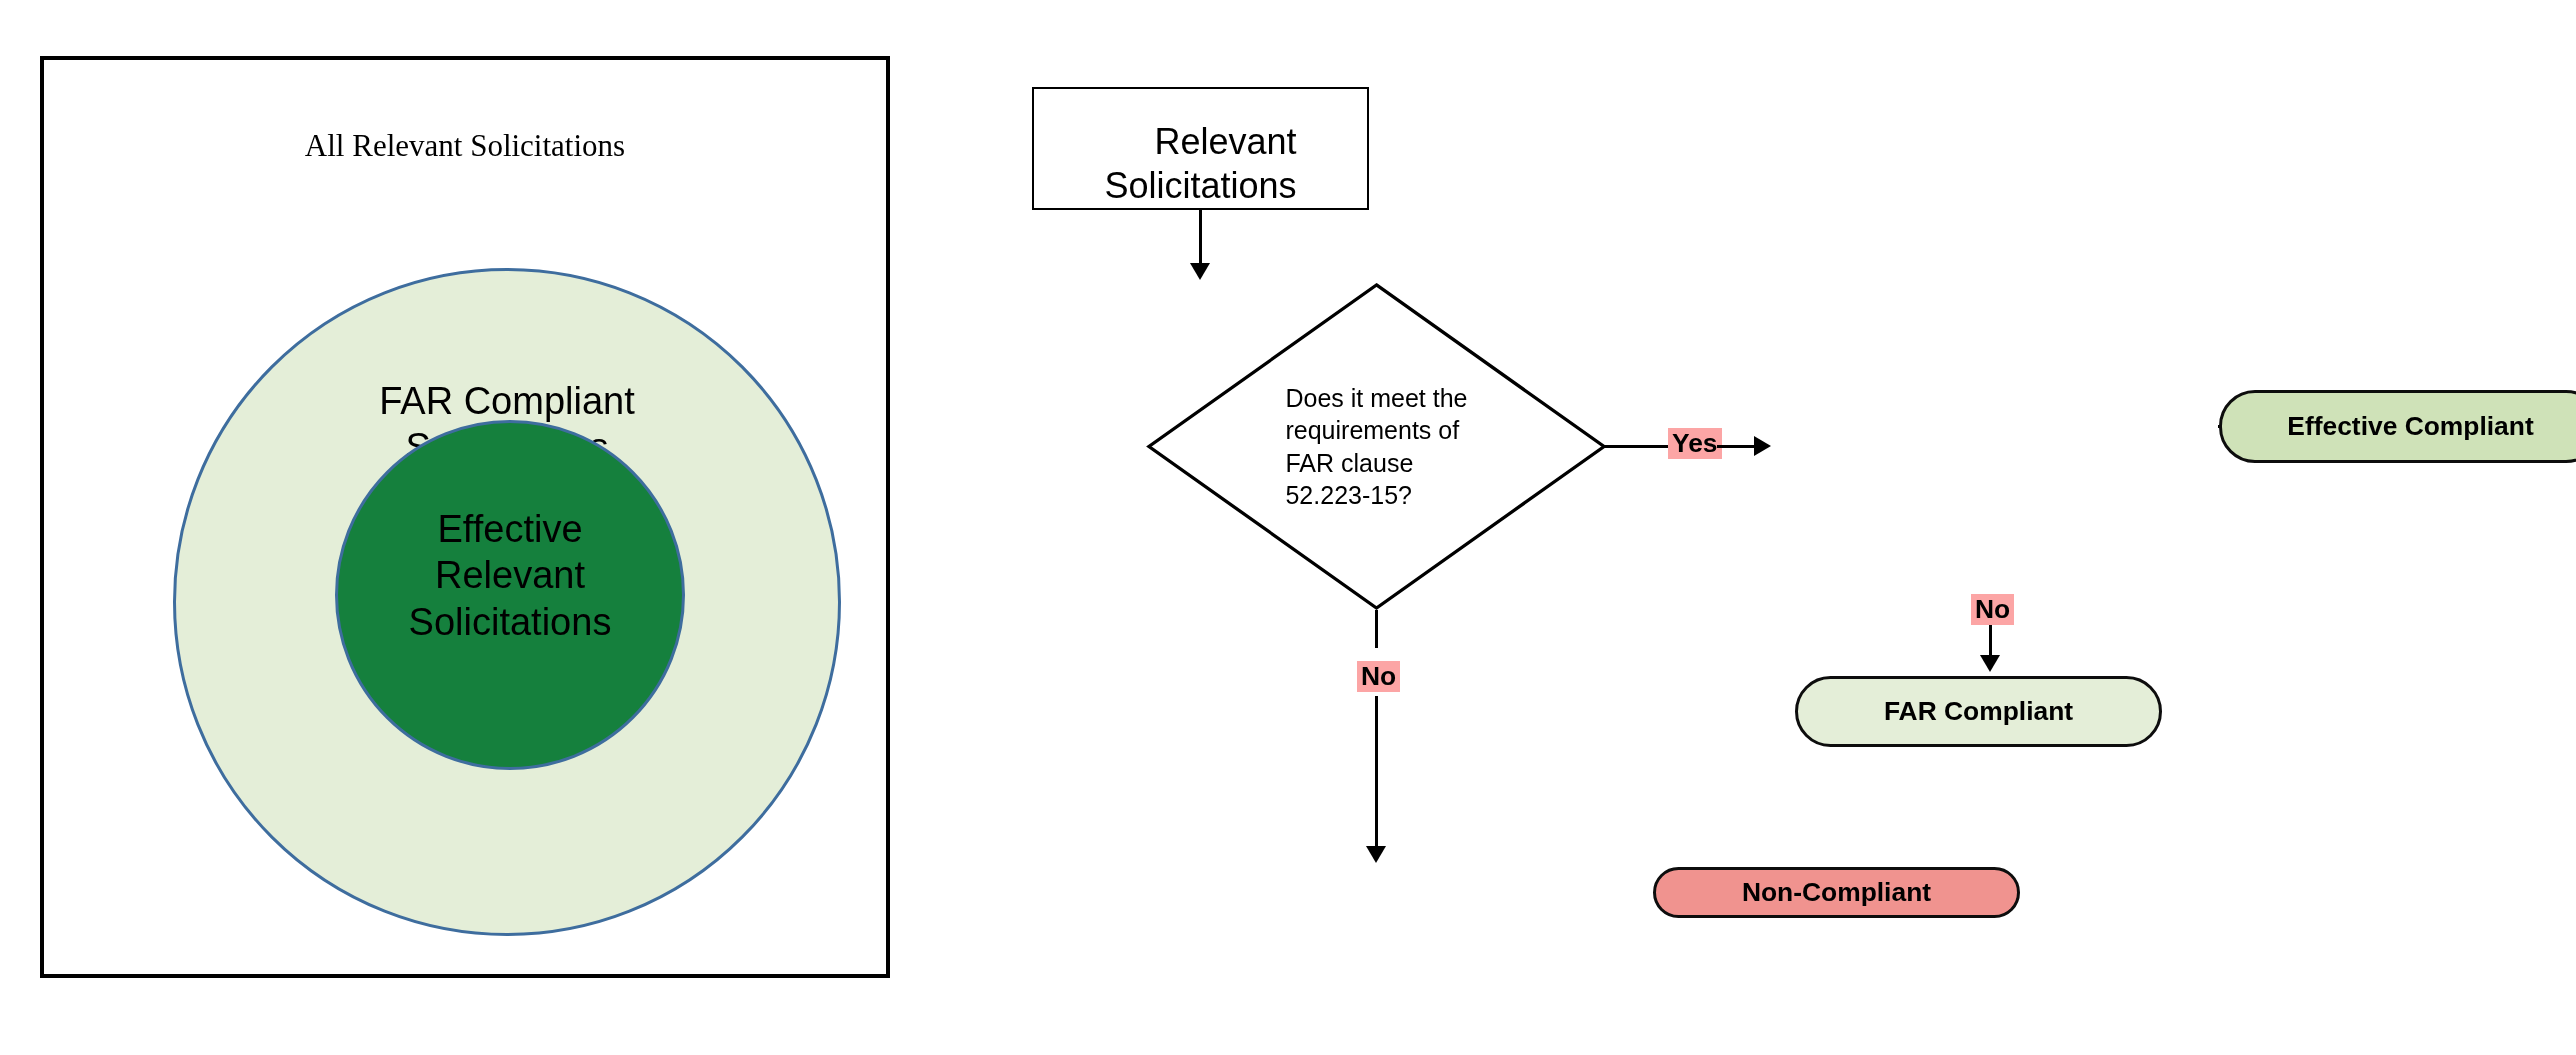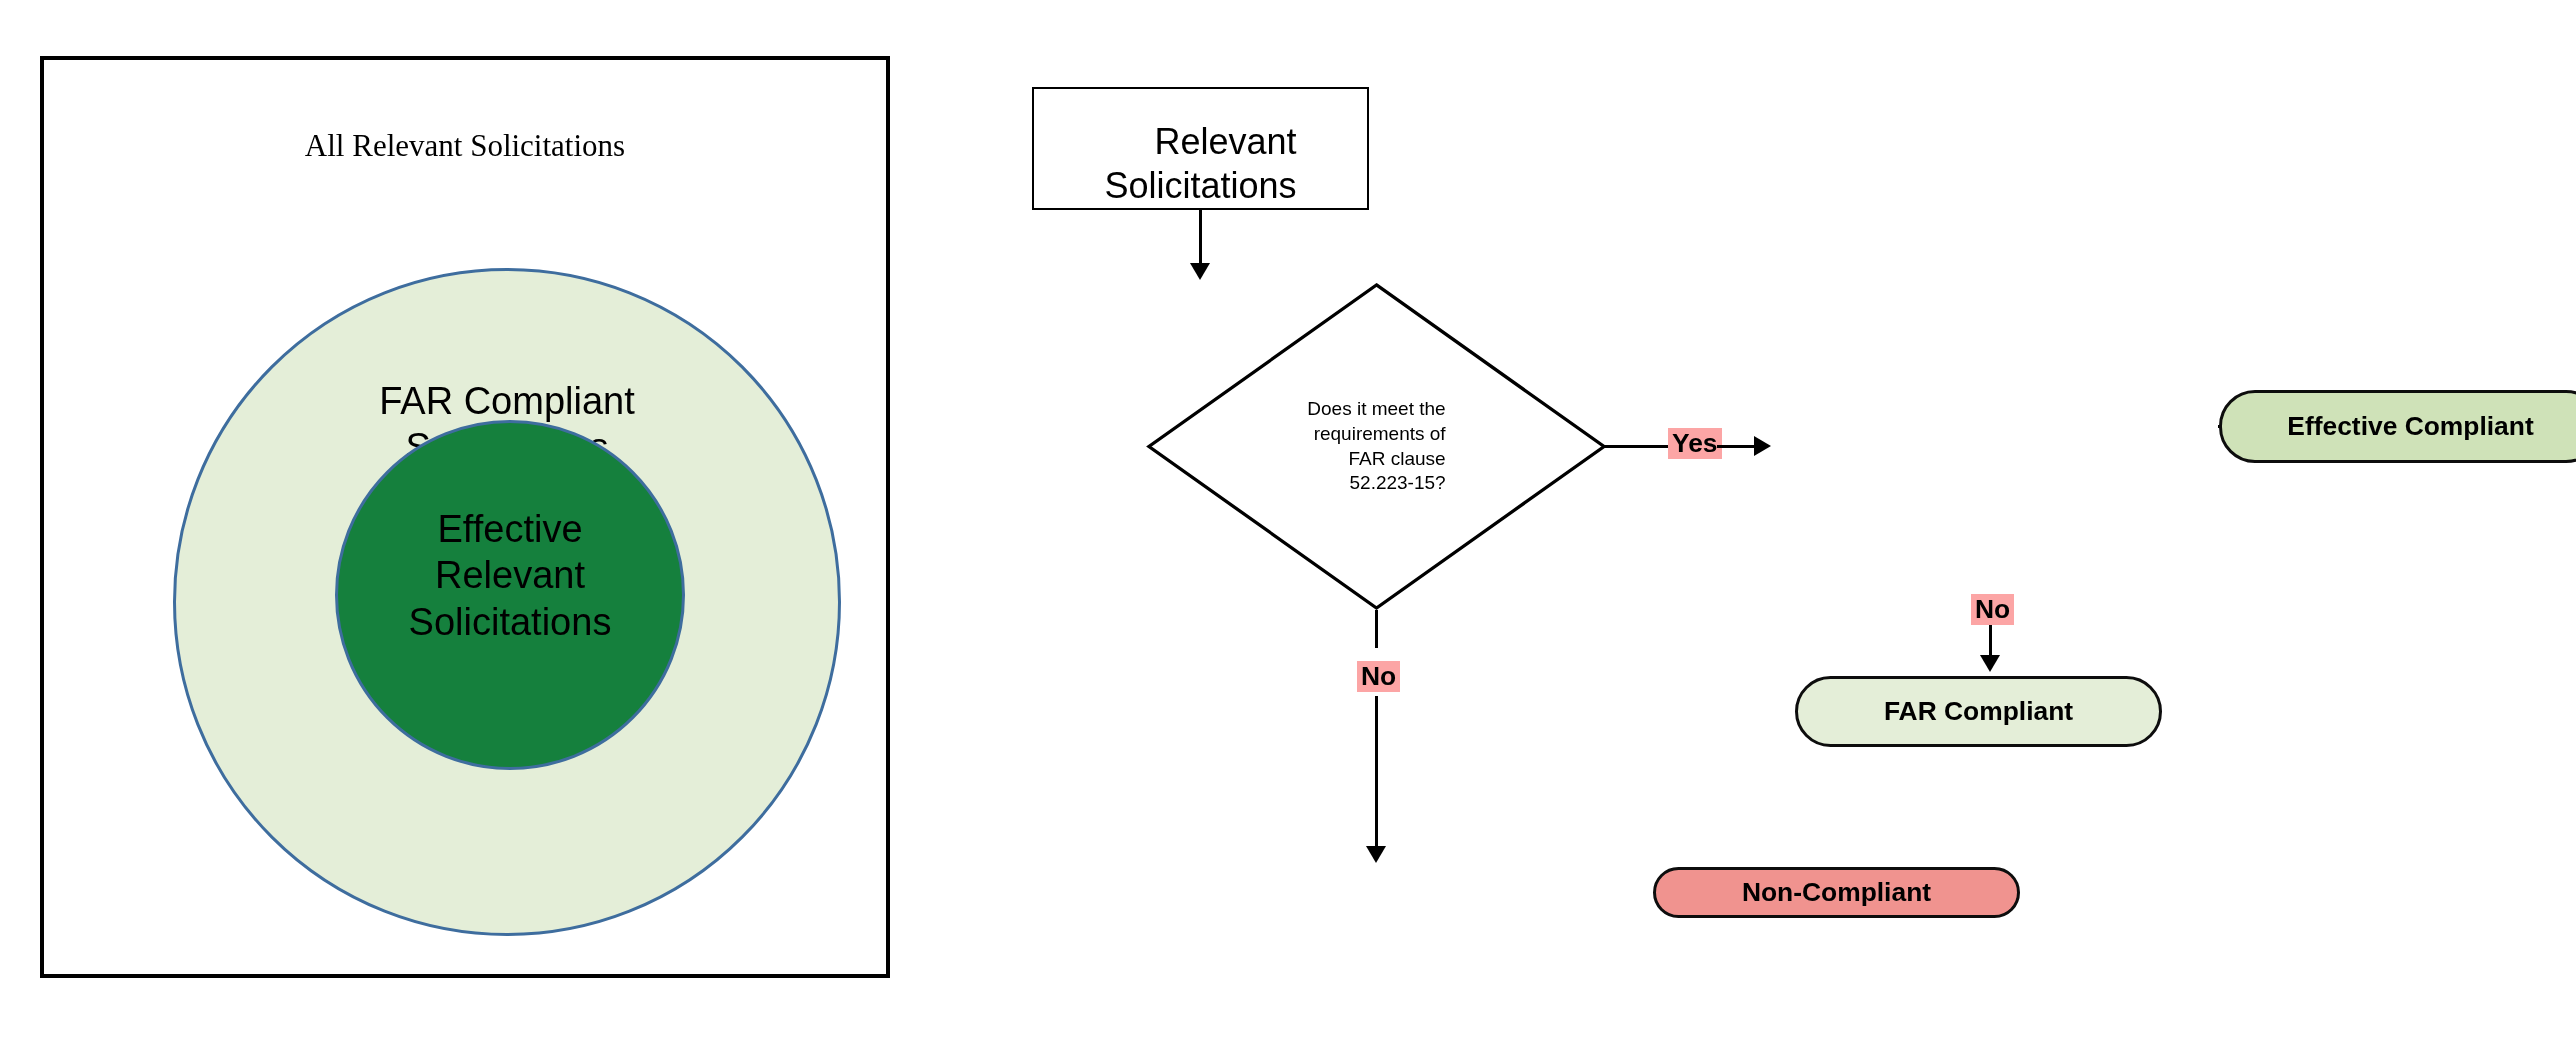--- a/index.html
+++ b/index.html
@@ -35,21 +35,21 @@
   #start-box{position:absolute;left:40px;top:87px;width:337px;height:123px;
              border:2.6px solid #000000;background:#ffffff;box-sizing:border-box;
              display:flex;align-items:center;justify-content:center;}
   #start-box .node-text{font-size:36px;}
 
   
   .diamond-wrap{position:absolute;}
   .diamond-shape{position:absolute;left:0;top:0;width:100%;height:100%;}
   .diamond-label{position:absolute;left:12%;top:0;width:76%;height:100%;
                  display:flex;align-items:center;justify-content:center;
-                 font-size:19px;line-height:1.3;color:#000;text-align:right;}
+                 font-size:25px;line-height:1.3;color:#000;text-align:left;}
 
   #diamond-1{left:153px;top:281px;width:463px;height:331px;}
   #diamond-2{left:767px;top:281px;width:463px;height:331px;}
 
   
   .pill{position:absolute;border:3.3px solid #0d0d0d;box-sizing:border-box;
         display:flex;align-items:center;justify-content:center;
         font-weight:bold;font-size:26.4px;color:#000000;}
   #pill-effective{left:1227px;top:390px;width:383px;height:73px;border-radius:36px;background:#cfe2b8;}
   #pill-far{left:803px;top:676px;width:367px;height:71px;border-radius:36px;background:#e4eed8;}

